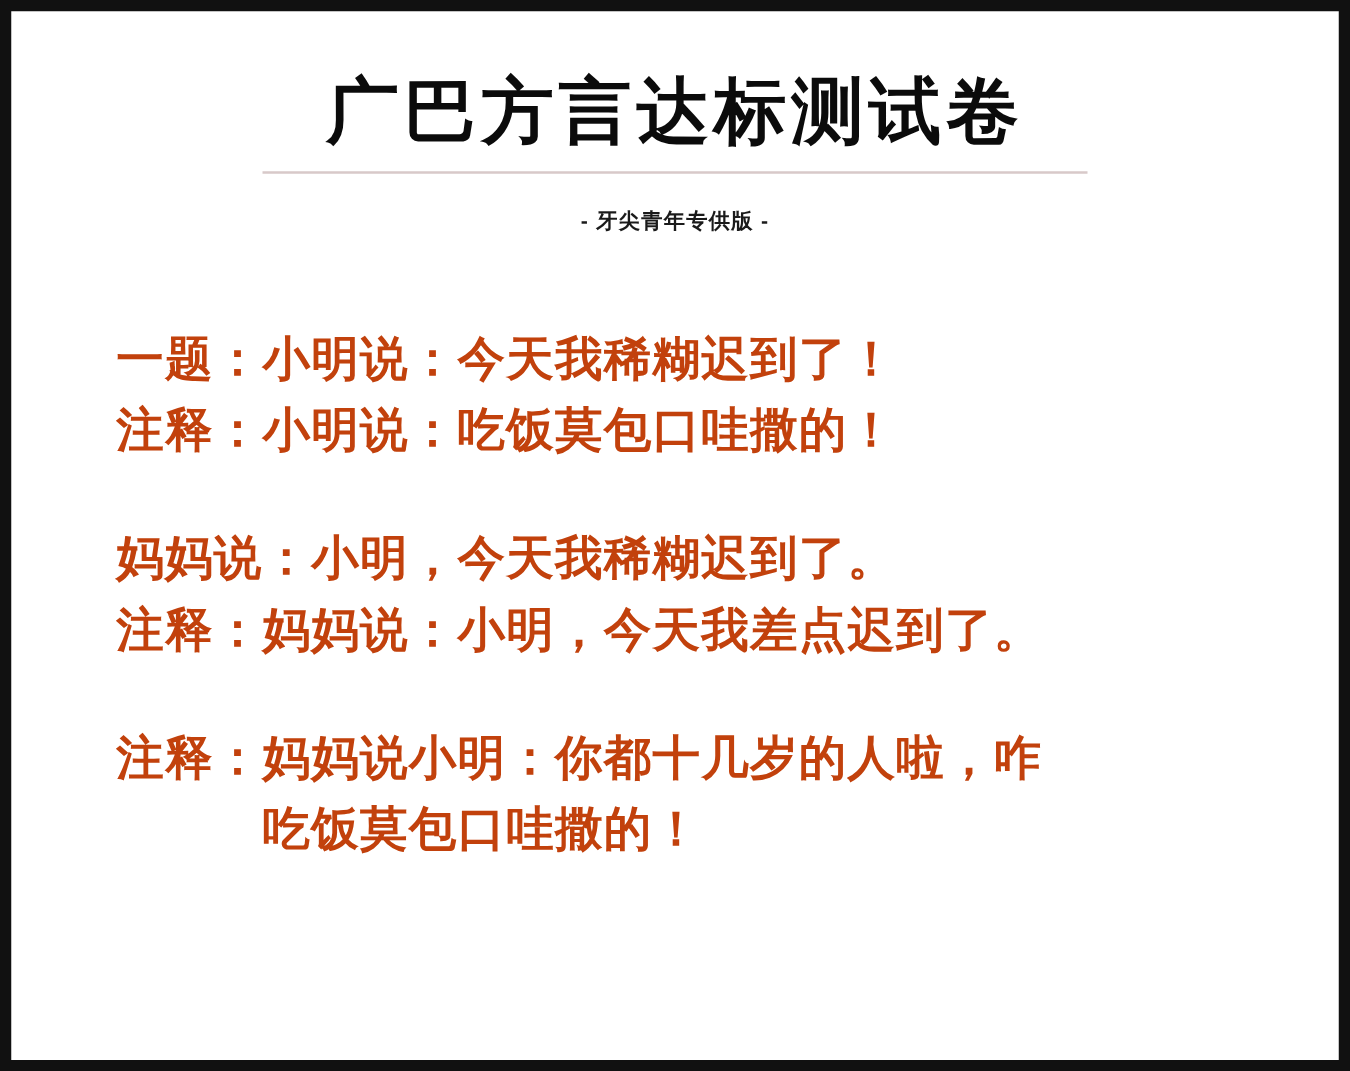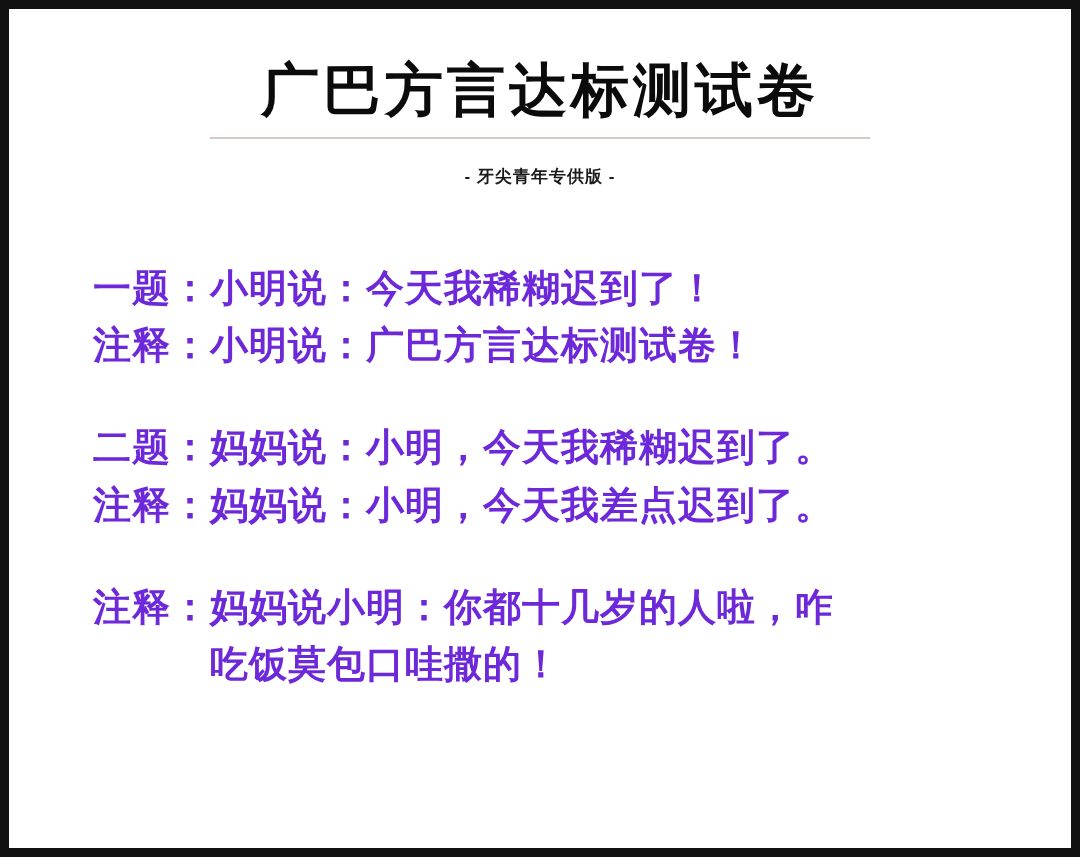--- a/index.html
+++ b/index.html
@@ -67,21 +67,21 @@
   }
   .block:last-child {
     margin-bottom: 0;
   }
   .line {
     display: flex;
     align-items: flex-start;
     font-size: 38px;
     font-weight: bold;
     line-height: 1.52;
-    color: #6d28d9;
+    color: #c2410c;
     letter-spacing: 1px;
     white-space: pre;
   }
   .line .label {
     flex: 0 0 auto;
   }
   .line .text {
     flex: 0 1 auto;
   }
   .line.wrapped {
@@ -110,27 +110,26 @@
 
     <div class="content">
 
       <div class="block">
         <div class="line">
           <span class="label">一题：</span>
           <span class="text">小明说：今天我稀糊迟到了！</span>
         </div>
         <div class="line">
           <span class="label">注释：</span>
-          <span class="text">小明说：广巴方言达标测试卷！</span>
+          <span class="text">小明说：吃饭莫包口哇撒的！</span>
         </div>
       </div>
 
       <div class="block">
         <div class="line">
-          <span class="label">二题：</span>
           <span class="text">妈妈说：小明，今天我稀糊迟到了。</span>
         </div>
         <div class="line">
           <span class="label">注释：</span>
           <span class="text">妈妈说：小明，今天我差点迟到了。</span>
         </div>
       </div>
 
       <div class="block">
         <div class="line wrapped">

